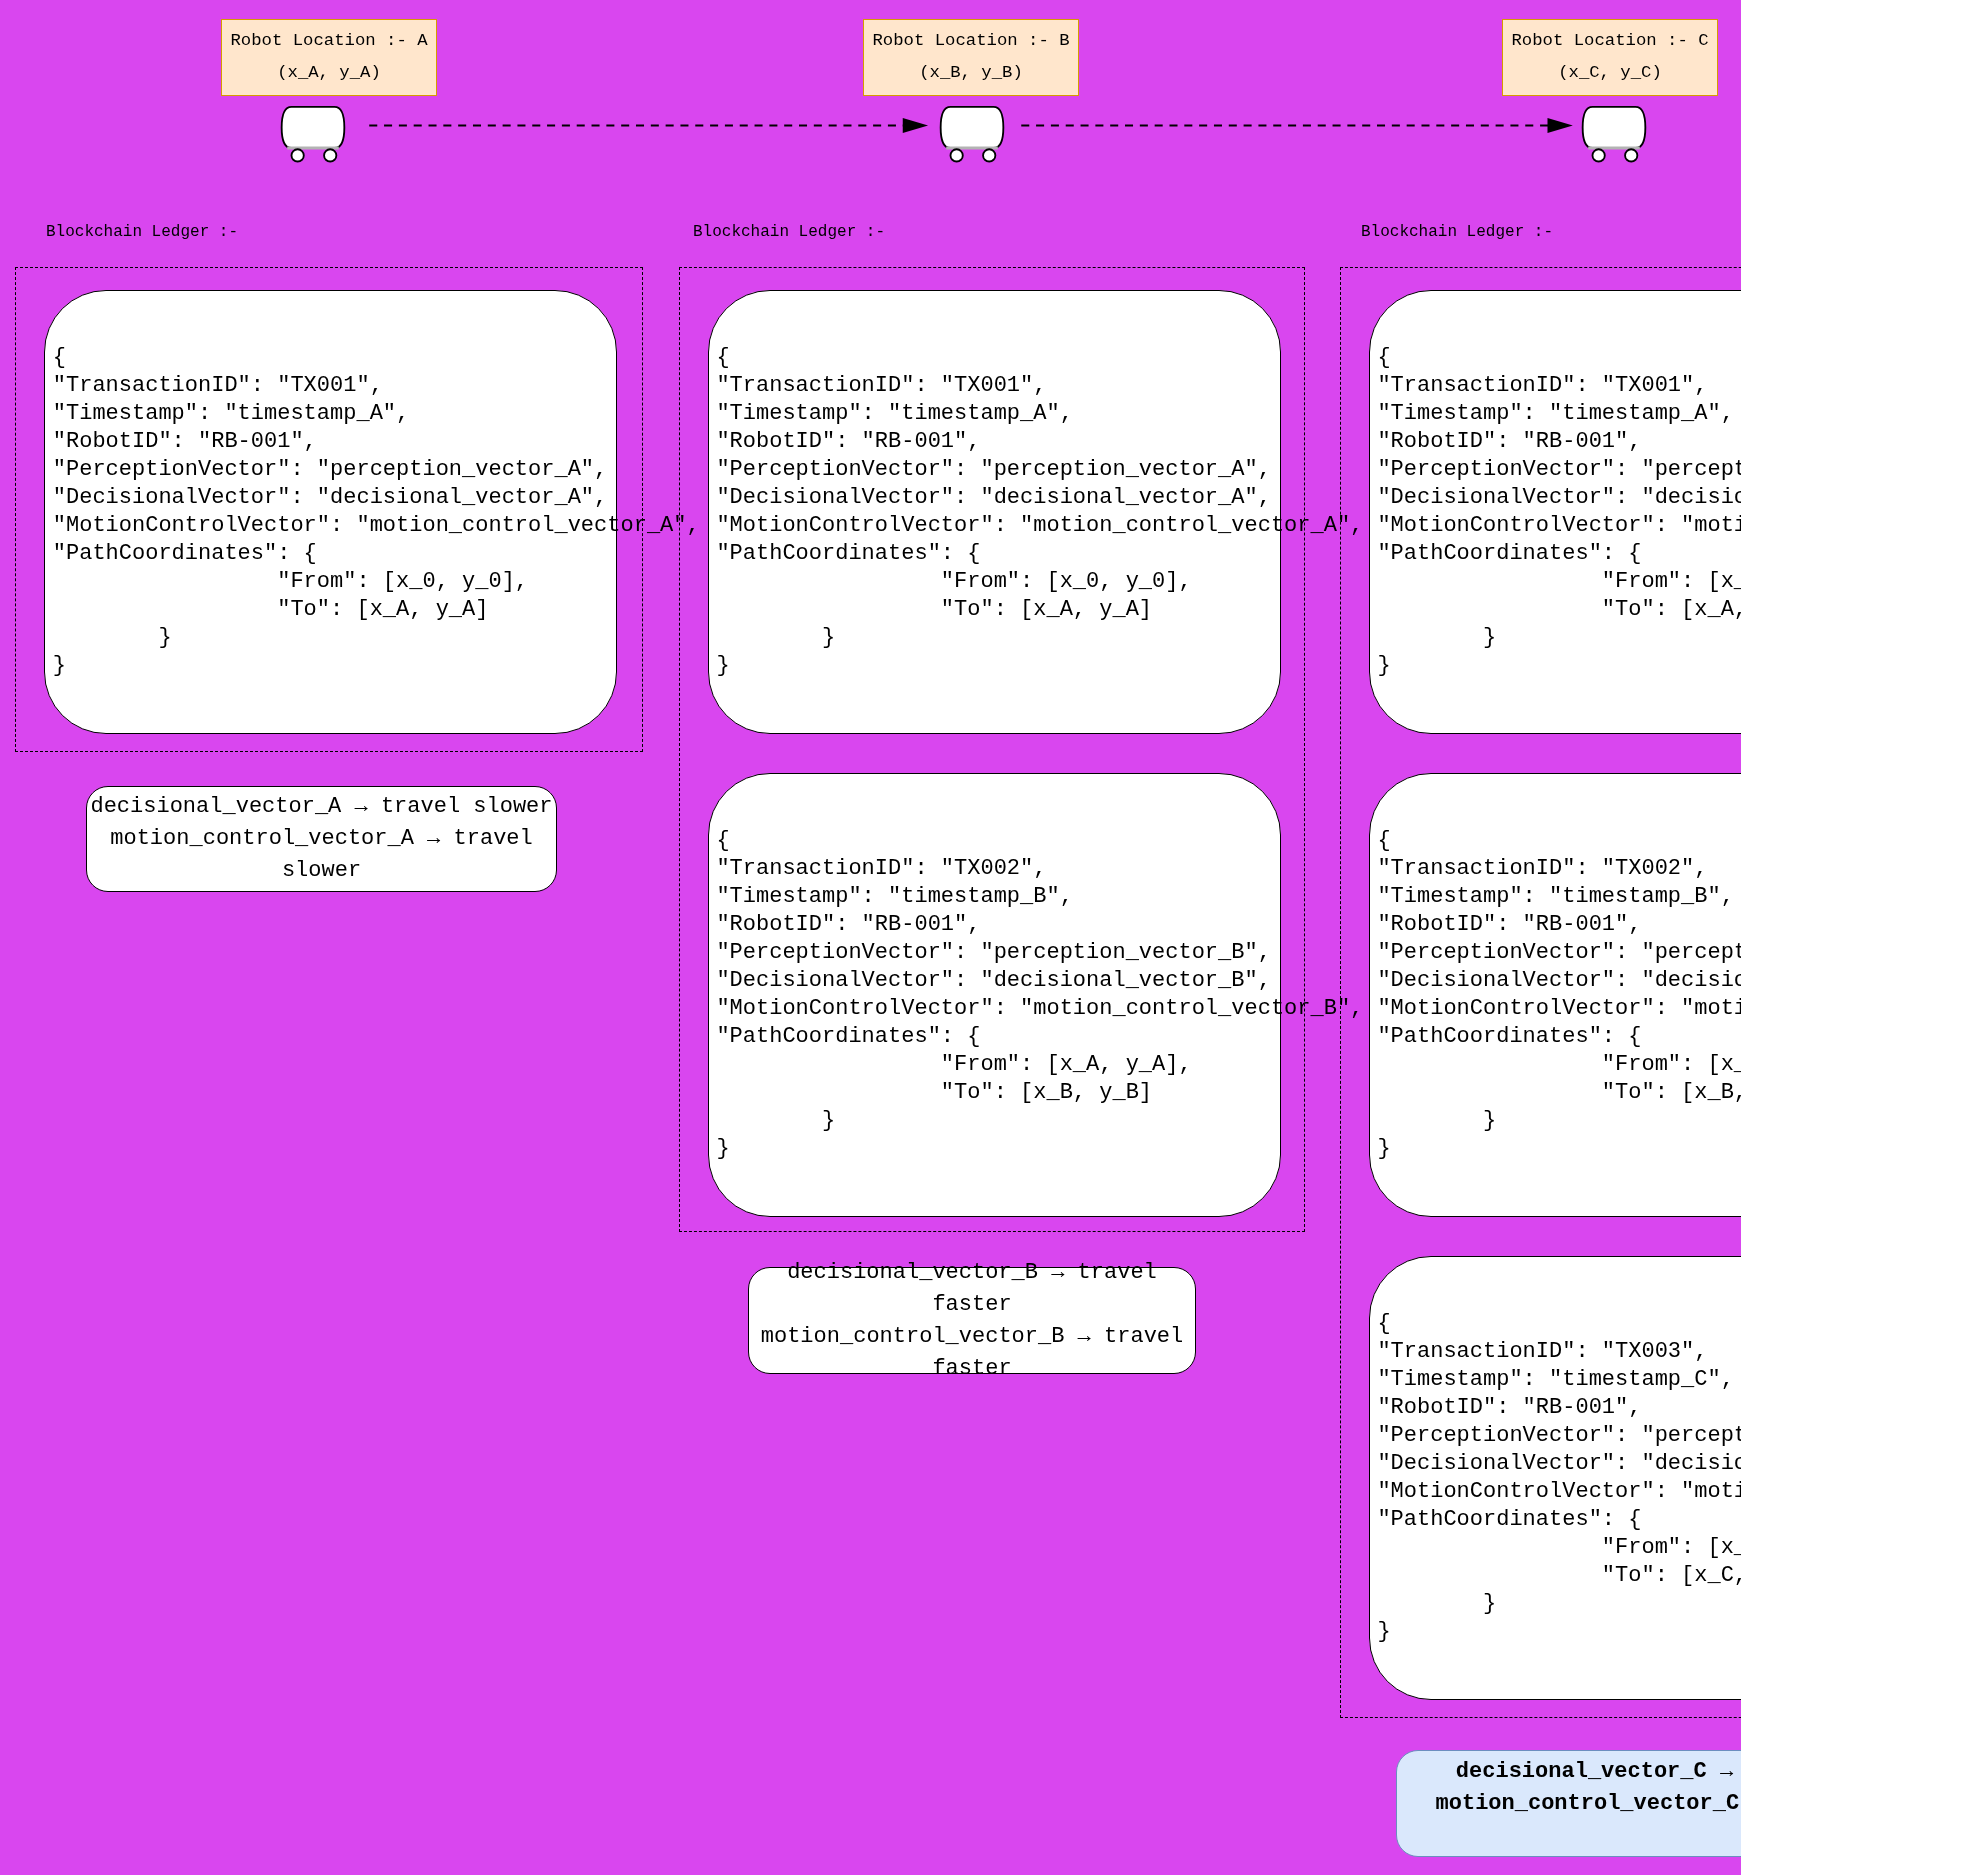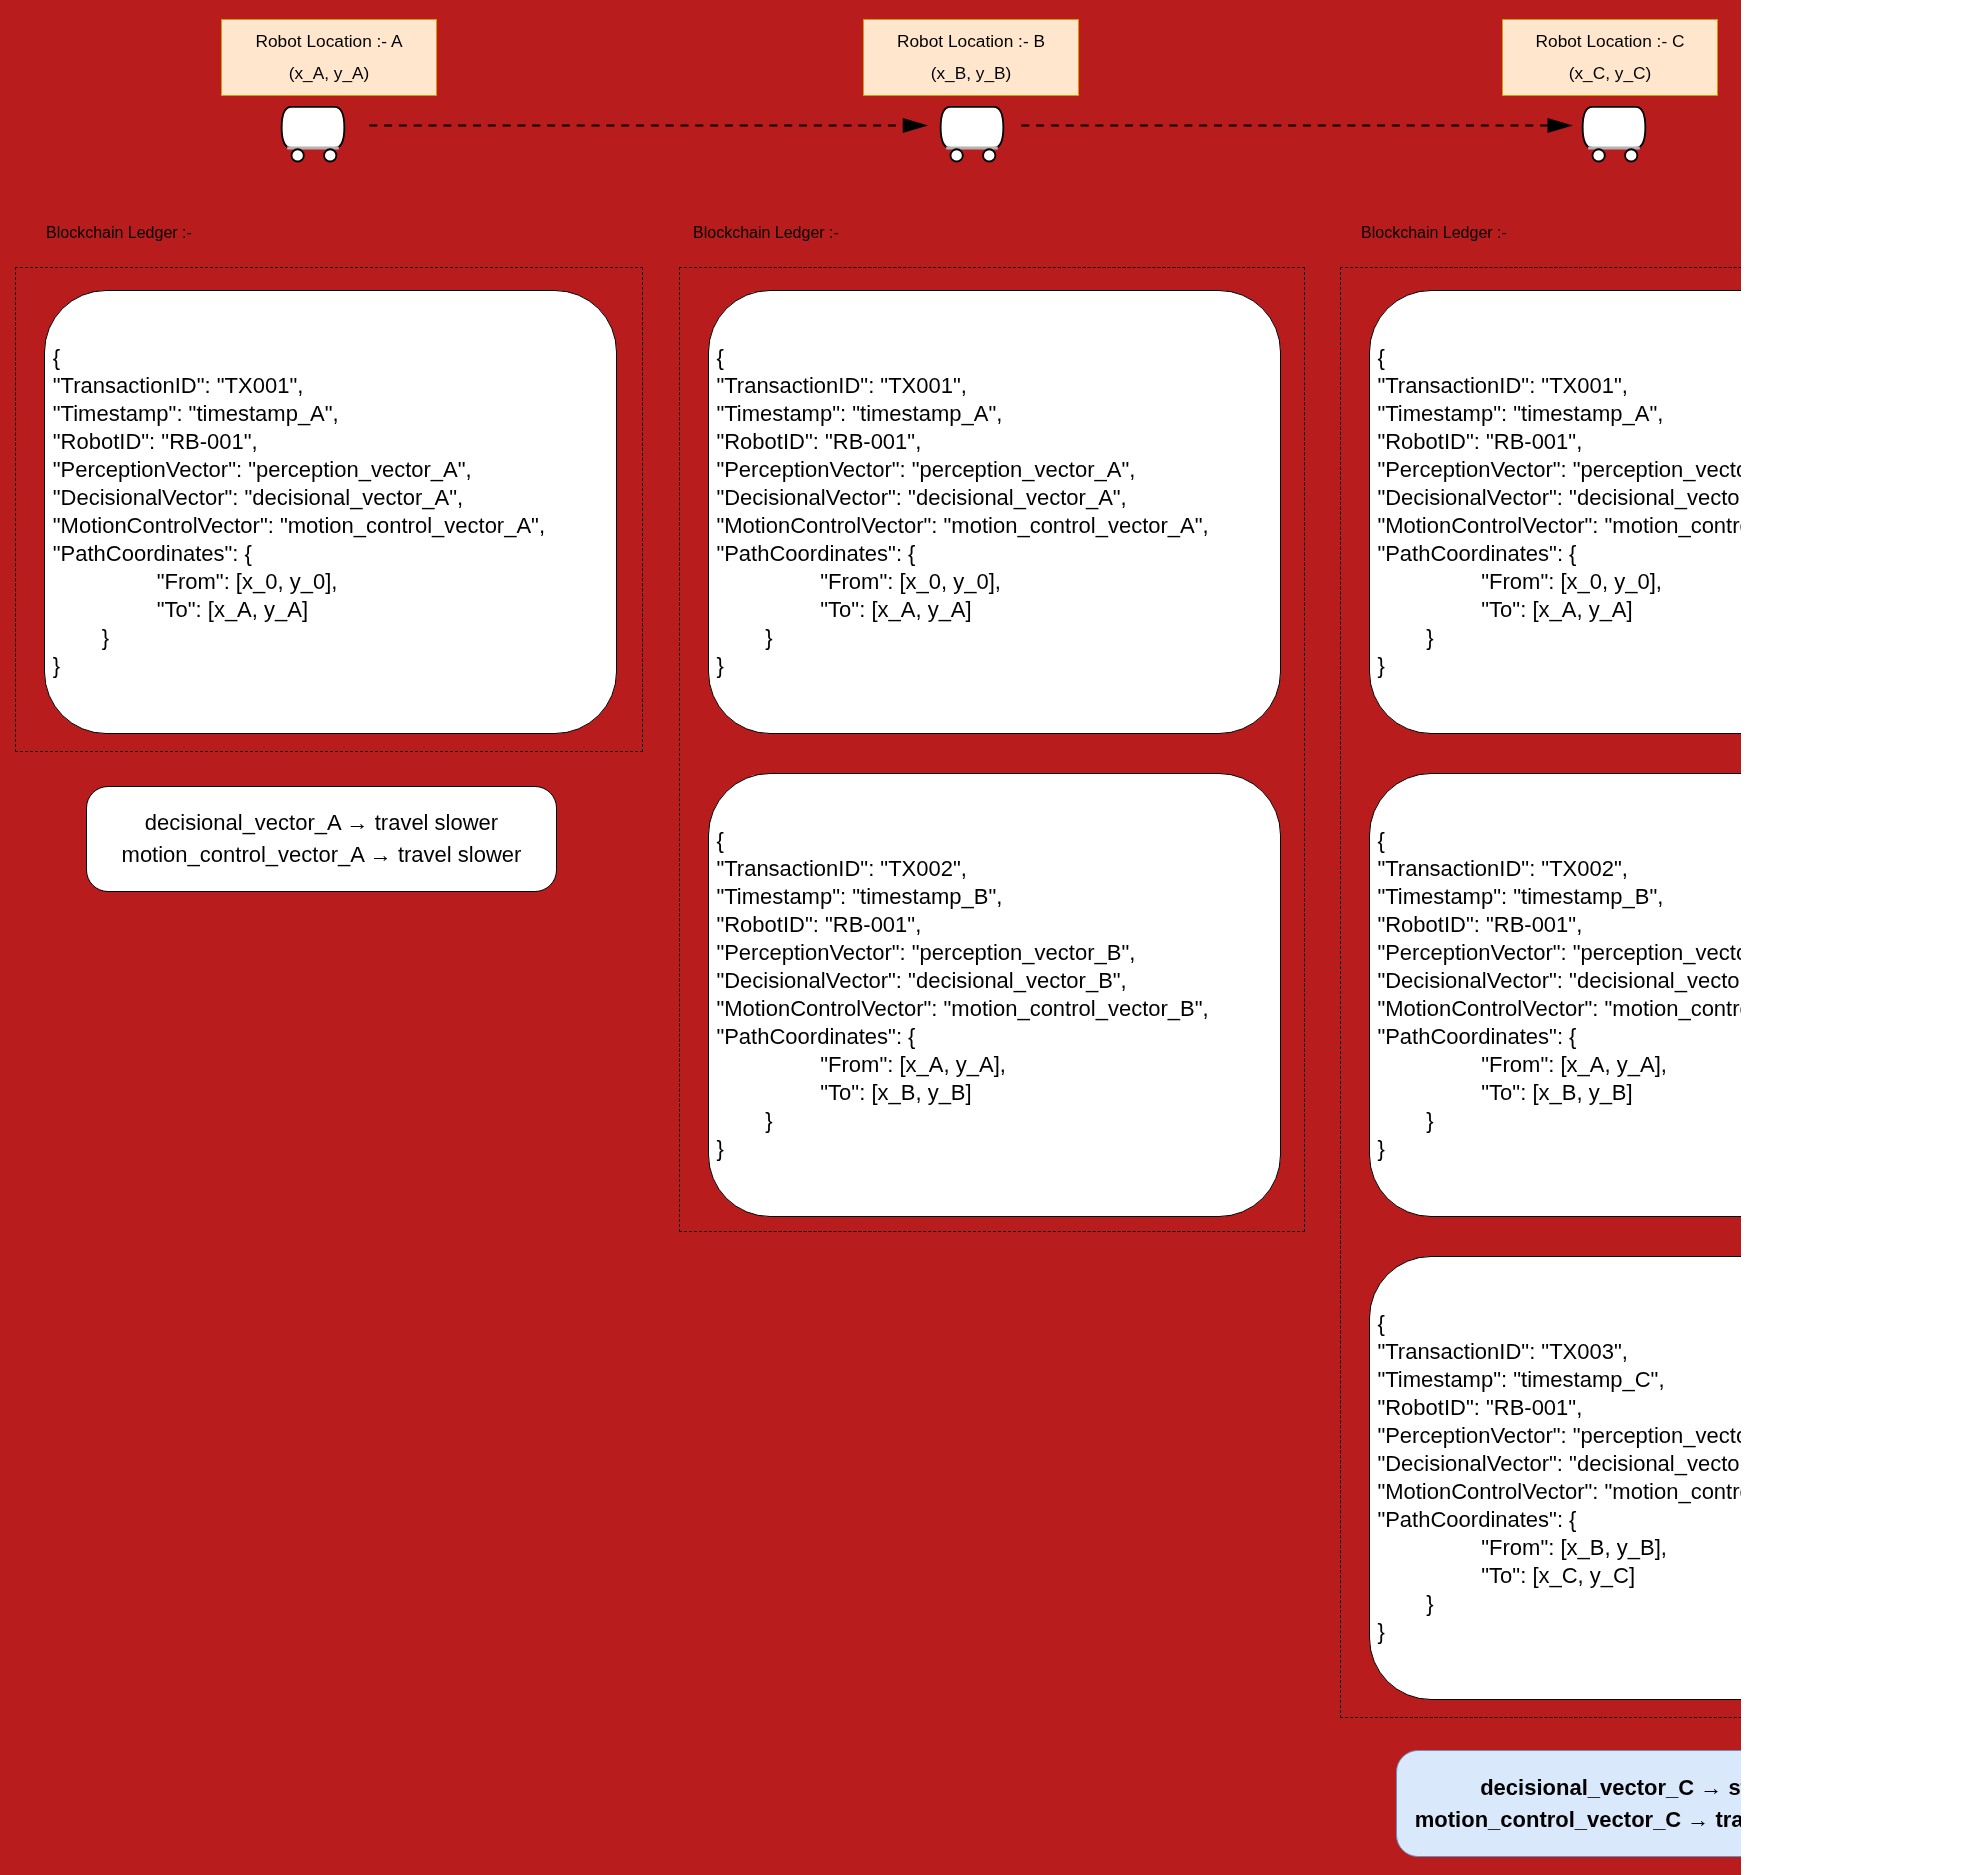--- a/index.html
+++ b/index.html
@@ -1,18 +1,18 @@
 <!DOCTYPE html>
 <html style="--location-fill: #ffe6cc; --location-border: #d79b00; --note-c-fill: #dae8fc; --note-c-border: #6c8ebf; --robot-shade: #b3b3b3;font-size:10px"><head>
 <meta charset="utf-8">
 <style>
   html,body{margin:0;padding:0;background:#ffffff;}
   #canvas{
-    position:relative;width:1741px;height:1876px;background:#b91c1c;overflow:hidden;
-    font-family:Liberation Sans, sans-serif;color:#000;
+    position:relative;width:1741px;height:1876px;background:#d946ef;overflow:hidden;
+    font-family:Liberation Mono, monospace;color:#000;
   }
   
   .loc-box{
     position:absolute;top:18.5px;width:216px;height:77px;
     background:var(--location-fill,#ffe6cc);
     border:1.9px solid var(--location-border,#d79b00);
     box-sizing:border-box;
     display:flex;flex-direction:column;justify-content:center;align-items:center;
     font-size:17.3px;line-height:32px;text-align:center;
   }
@@ -194,19 +194,23 @@
                  "To": [x_C, y_C]
         }
 }</div>
     </div>
   </div>
 
   <div class="note" style="left:86px;top:786px;width:471px;height:106px;">
     <div>decisional_vector_A → travel slower</div>
     <div>motion_control_vector_A → travel slower</div>
   </div>
+  <div class="note" style="left:748px;top:1267px;width:448px;height:107px;">
+    <div>decisional_vector_B → travel faster</div>
+    <div>motion_control_vector_B → travel faster</div>
+  </div>
   <div class="note note-blue" style="left:1396px;top:1750px;width:463px;height:107px;">
     <div>decisional_vector_C → stop</div>
     <div>motion_control_vector_C → travel faster</div>
   </div>
 
 </div>
 
 
 </body></html>

